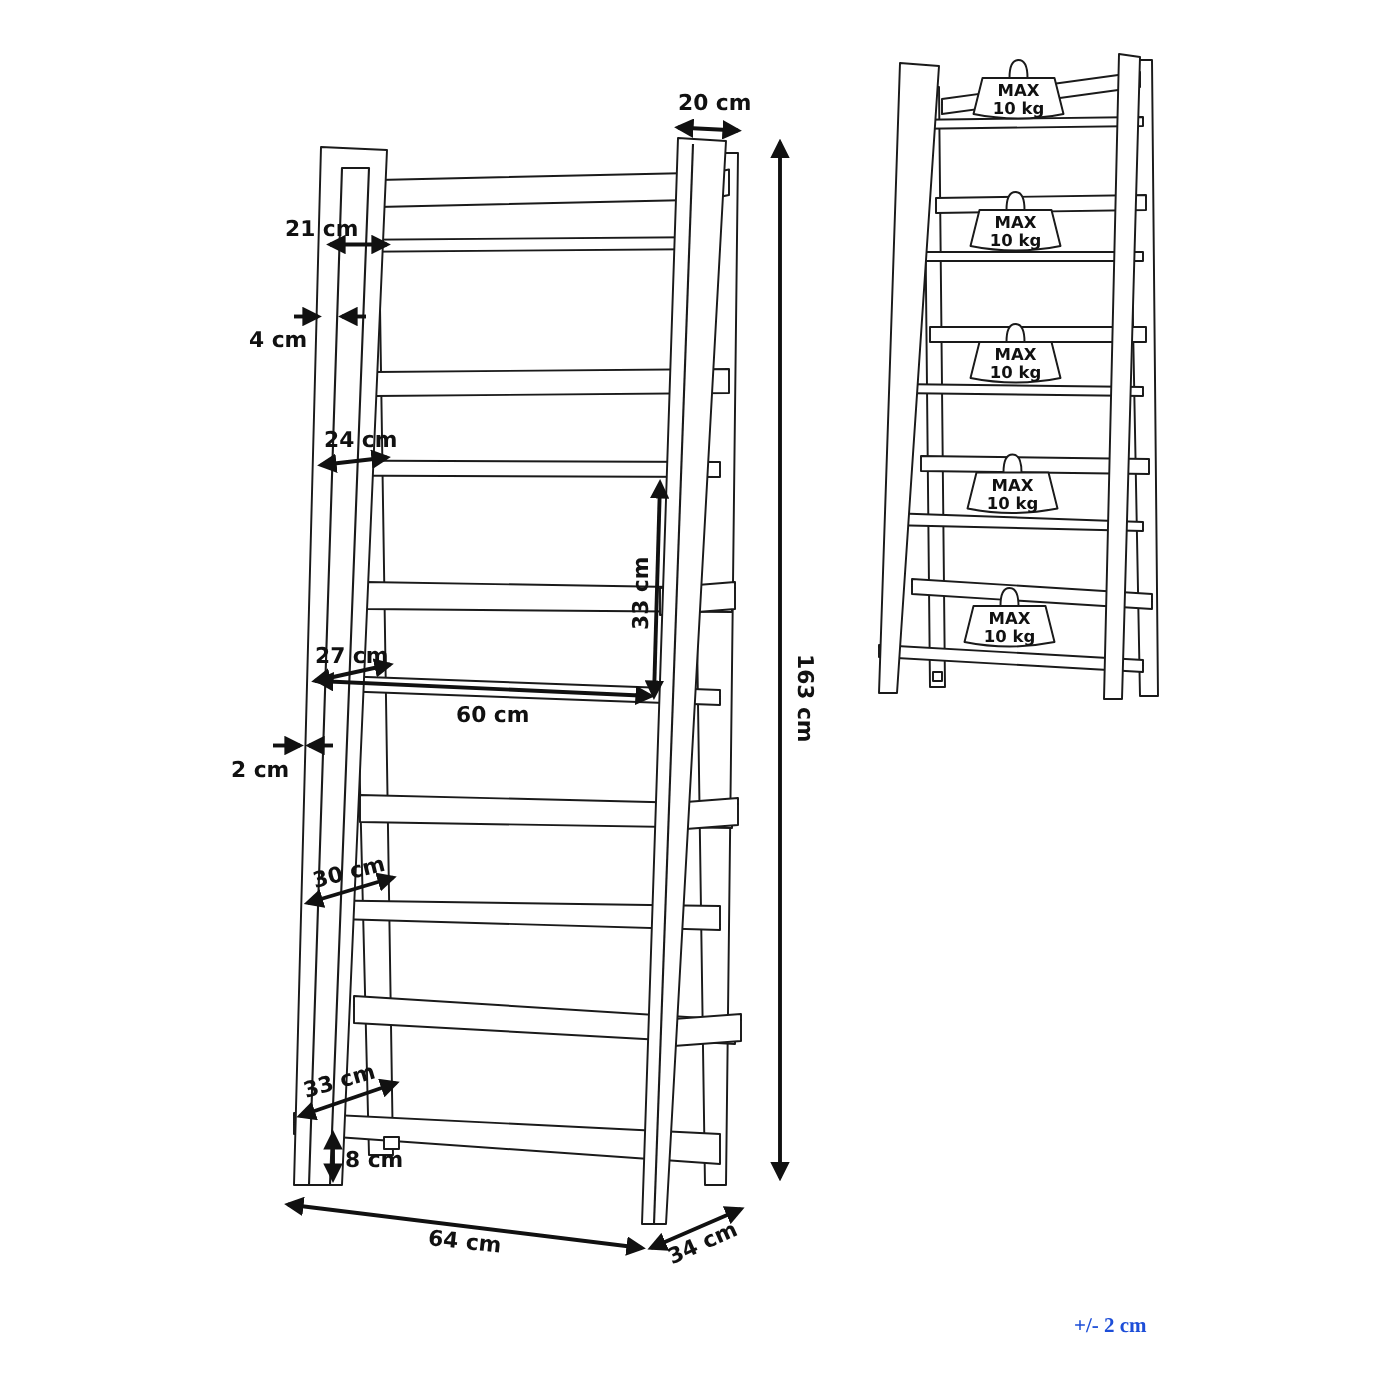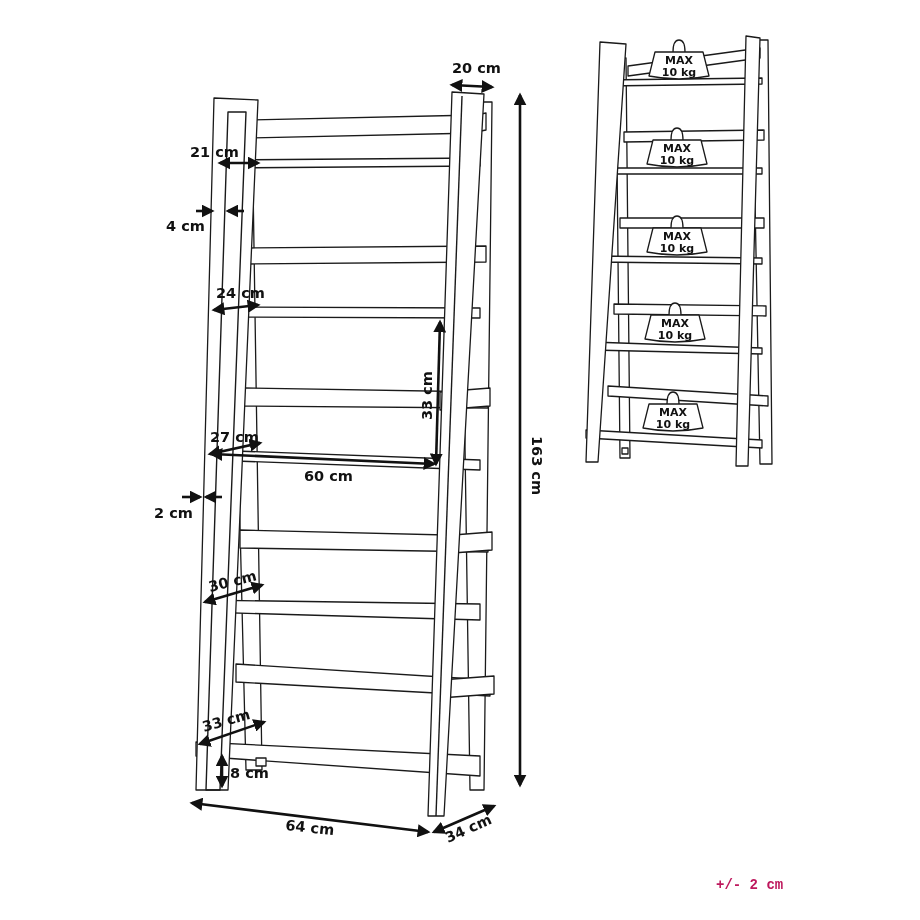--- a/index.html
+++ b/index.html
@@ -4,22 +4,22 @@
 <style>
   html, body { margin: 0; padding: 0; background: #ffffff; }
   body { width: 920px; height: 920px; position: relative; overflow: hidden;
          font-family: "Liberation Sans", sans-serif; }
   #canvas { position: absolute; left: 0; top: 0; width: 920px; height: 920px; }
   .ln { stroke: #1a1a1a; stroke-width: 1.4; fill: none; stroke-linejoin: round; }
   .lnw { stroke: #1a1a1a; stroke-width: 1.3; fill: #ffffff; stroke-linejoin: round; }
   .dim { stroke: #111; stroke-width: 2.6; fill: none; }
   .lbl { font-family: "DejaVu Sans", sans-serif; font-weight: bold; font-size: 14.5px; fill: #111; }
   .wt  { font-family: "DejaVu Sans", sans-serif; font-weight: bold; font-size: 11px; fill: #111; }
-  .tol { position: absolute; left: 716px; top: 877px; font-family: Liberation Mono, monospace;
-         font-weight: bold; font-size: 14px; color: #be185d; }
+  .tol { position: absolute; left: 716px; top: 877px; font-family: Liberation Serif, serif;
+         font-weight: bold; font-size: 14px; color: #1d4ed8; }
 </style>
 </head>
 <body>
 
 <svg id="canvas" viewBox="0 0 920 920">
   <defs>
     <marker id="ah" viewBox="0 0 10 10" refX="8" refY="5" markerWidth="5" markerHeight="5" orient="auto-start-reverse">
       <path d="M0,0 L10,5 L0,10 z" fill="#111"></path>
     </marker>
   </defs>

